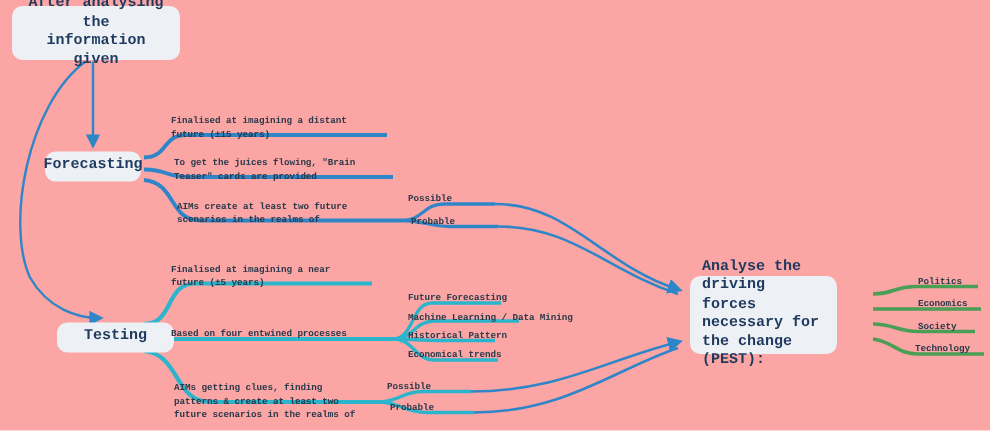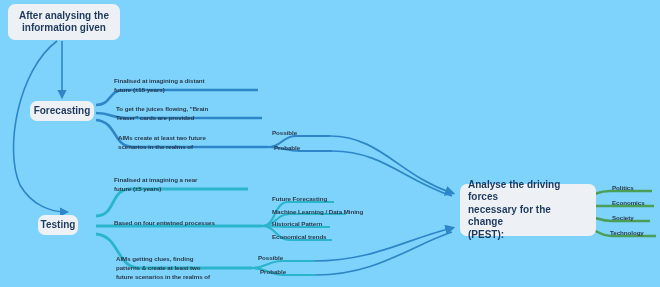--- a/index.html
+++ b/index.html
@@ -4,22 +4,22 @@
 <style>
   html, body {
     margin: 0;
     padding: 0;
     background: #ffffff;
   }
   #canvas {
     position: relative;
     width: 660px;
     height: 287px;
-    background: #7dd3fc;
-    font-family: Liberation Sans, sans-serif;
+    background: #fca5a5;
+    font-family: Liberation Mono, monospace;
     overflow: hidden;
   }
   svg.links {
     position: absolute;
     left: 0;
     top: 0;
     width: 660px;
     height: 287px;
     pointer-events: none;
   }
@@ -47,28 +47,28 @@
   .node-envisioning {
     left: 30px;
     top: 101px;
     width: 64px;
     height: 20px;
     font-size: 10px;
   }
   .node-testing {
     left: 38px;
     top: 215px;
-    width: 40px;
+    width: 78px;
     height: 20px;
     font-size: 10px;
   }
   .node-pest {
     left: 460px;
     top: 184px;
-    width: 136px;
+    width: 98px;
     height: 52px;
     font-size: 10px;
     justify-content: flex-start;
     text-align: left;
     padding: 4px 8px;
   }
   .leaf {
     position: absolute;
     font-size: 6.2px;
     font-weight: bold;

